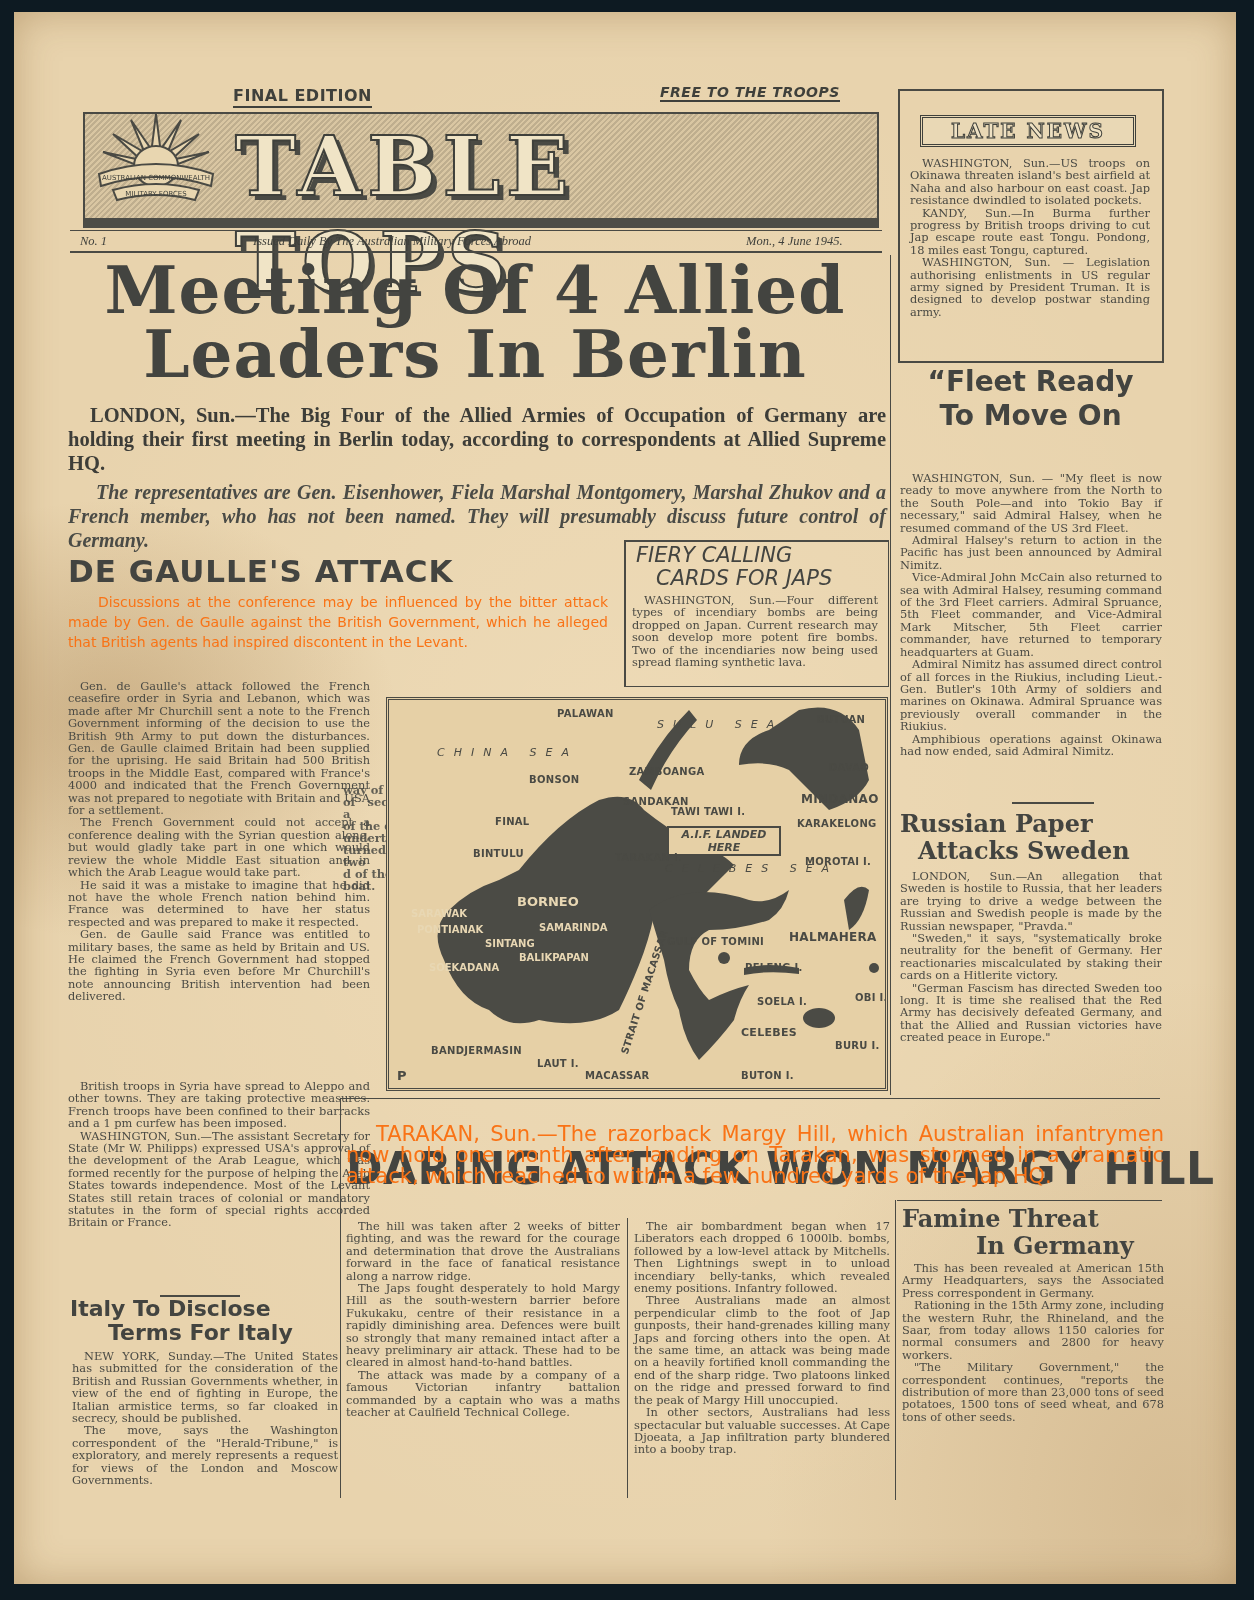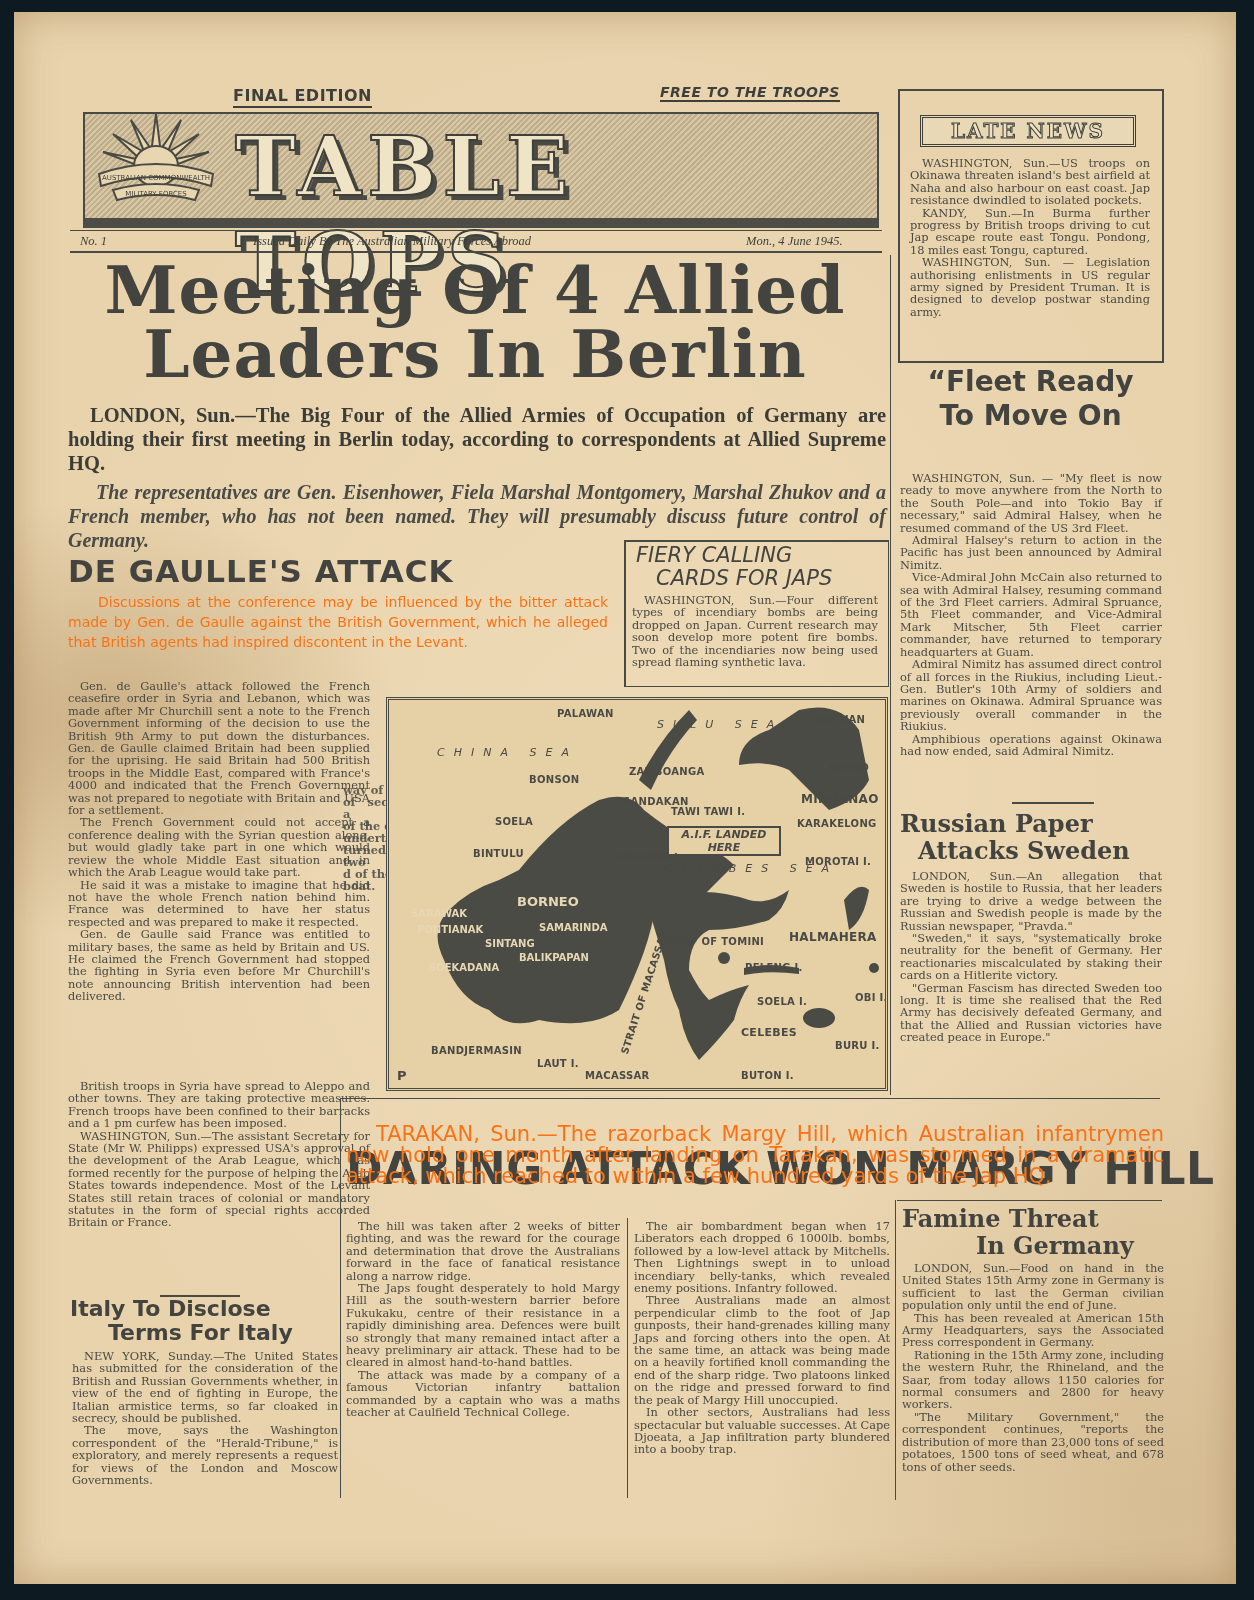--- a/index.html
+++ b/index.html
@@ -137,21 +137,21 @@
   <div class="lbl" style="left:168px;top:8px;">PALAWAN</div>
   <div class="sea" style="left:268px;top:18px;text-align:right;">SULU SEA</div>
   <div class="lbl" style="left:428px;top:14px;">BUTUAN</div>
   <div class="sea" style="left:48px;top:46px;">CHINA SEA</div>
   <div class="lbl" style="left:440px;top:62px;">DAVAO</div>
   <div class="lbl" style="left:240px;top:66px;">ZAMBOANGA</div>
   <div class="lbl" style="left:140px;top:74px;">BONSON</div>
   <div class="lbl" style="left:234px;top:96px;">SANDAKAN</div>
   <div class="lbl" style="left:412px;top:92px;font-size:12px;">MINDANAO</div>
   <div class="lbl" style="left:282px;top:106px;">TAWI TAWI I.</div>
-  <div class="lbl" style="left:106px;top:116px;">SOELA</div>
+  <div class="lbl" style="left:106px;top:116px;">FINAL</div>
   <div class="lbl" style="left:408px;top:118px;">KARAKELONG</div>
   <div class="abs" style="left:278px;top:126px;width:110px;border:2px solid #4a4a44;background:#e6d0a6;font-family:'DejaVu Sans',sans-serif;font-weight:bold;font-style:italic;font-size:11px;text-align:center;color:#4a4a44;">A.I.F. LANDED HERE</div>
   <div class="lbl" style="left:68px;top:148px;margin-left:16px;">BINTULU</div>
   <div class="lbl" style="left:226px;top:152px;">TARAKAN I.</div>
   <div class="lbl" style="left:416px;top:156px;">MOROTAI I.</div>
   <div class="sea" style="left:276px;top:162px;">CELEBES SEA</div>
   <div class="wl" style="left:128px;top:194px;font-size:13px;">BORNEO</div>
   <div class="wl" style="left:22px;top:208px;">SARAWAK</div>
   <div class="wl" style="left:28px;top:224px;">PONTIANAK</div>
   <div class="wl" style="left:96px;top:238px;">SINTANG</div>
@@ -224,17 +224,16 @@
   <p>Three Australians made an almost perpendicular climb to the foot of Jap gunposts, their hand-grenades killing many Japs and forcing others into the open. At the same time, an attack was being made on a heavily fortified knoll commanding the end of the sharp ridge. Two platoons linked on the ridge and pressed forward to find the peak of Margy Hill unoccupied.</p>
   <p>In other sectors, Australians had less spectacular but valuable successes. At Cape Djoeata, a Jap infiltration party blundered into a booby trap.</p>
 </div>
 
 <div class="rule" style="left:897px;top:1200px;width:265px;"></div>
 <div class="abs" style="left:902px;top:1205px;font-family:'DejaVu Serif',serif;font-weight:bold;font-size:24px;line-height:27px;color:#434440;">
   <div>Famine Threat</div>
   <div style="padding-left:74px;">In Germany</div>
 </div>
 <div class="abs body" style="left:902px;top:1262px;width:262px;">
-  <p>LONDON, Sun.—Food on hand in the United States 15th Army zone in Germany is sufficient to last the German civilian population only until the end of June.</p>
   <p>This has been revealed at American 15th Army Headquarters, says the Associated Press correspondent in Germany.</p>
   <p>Rationing in the 15th Army zone, including the western Ruhr, the Rhineland, and the Saar, from today allows 1150 calories for normal consumers and 2800 for heavy workers.</p>
   <p>"The Military Government," the correspondent continues, "reports the distribution of more than 23,000 tons of seed potatoes, 1500 tons of seed wheat, and 678 tons of other seeds.</p>
 </div>
 
 </body></html>

